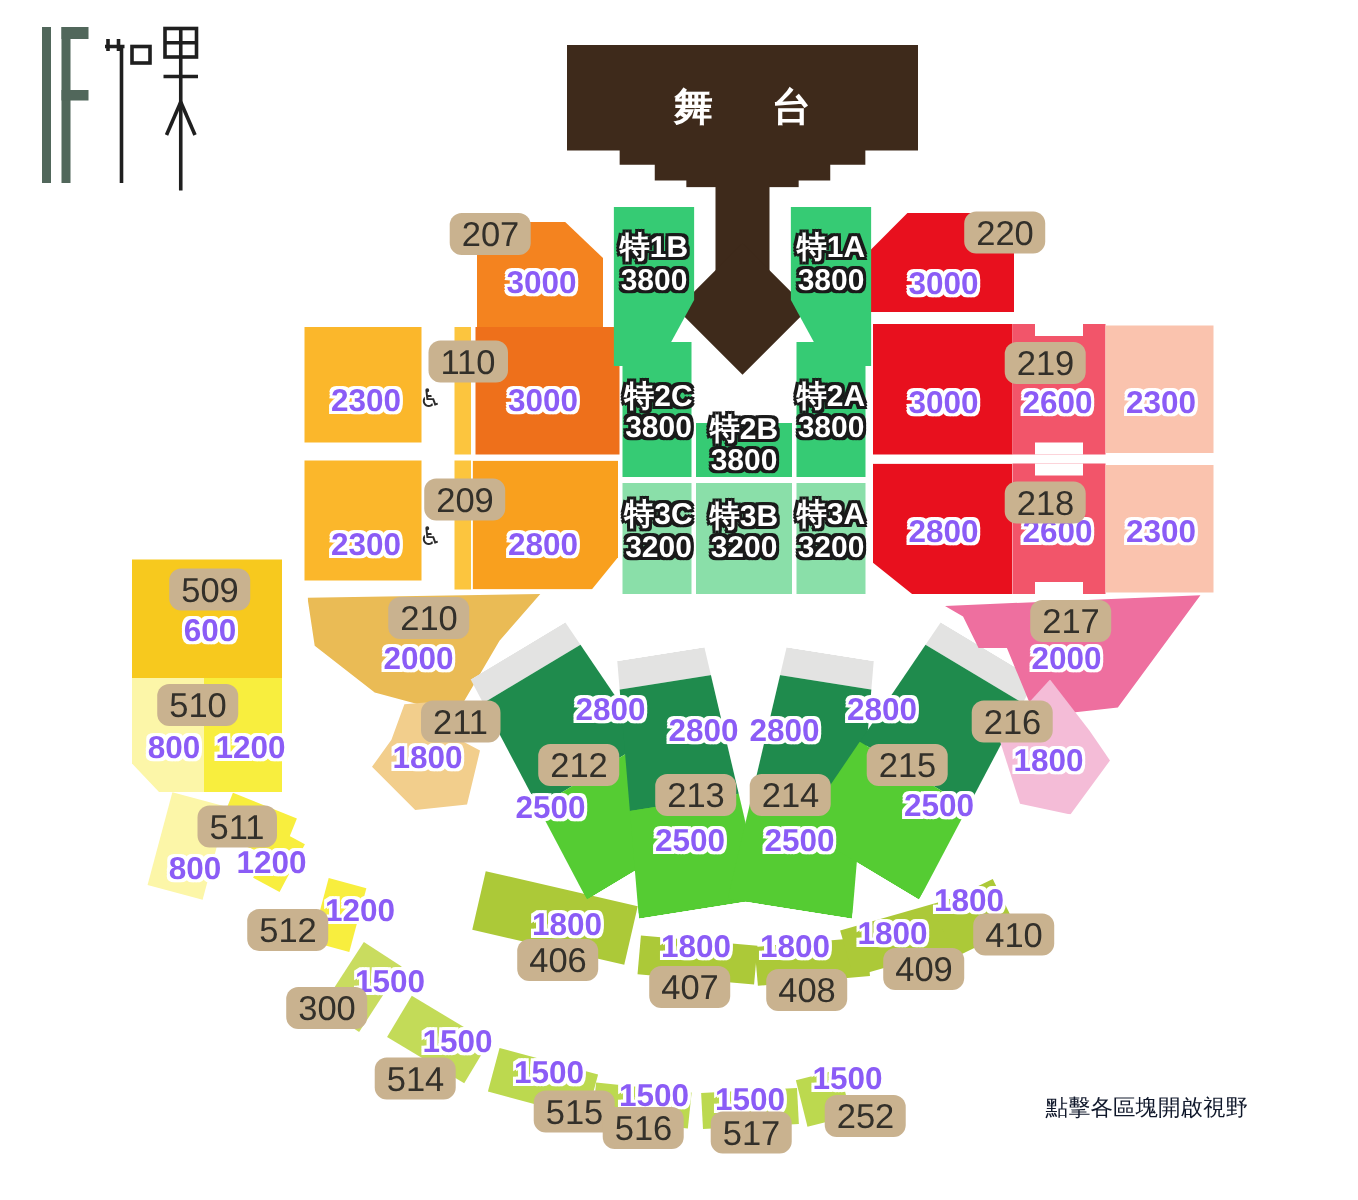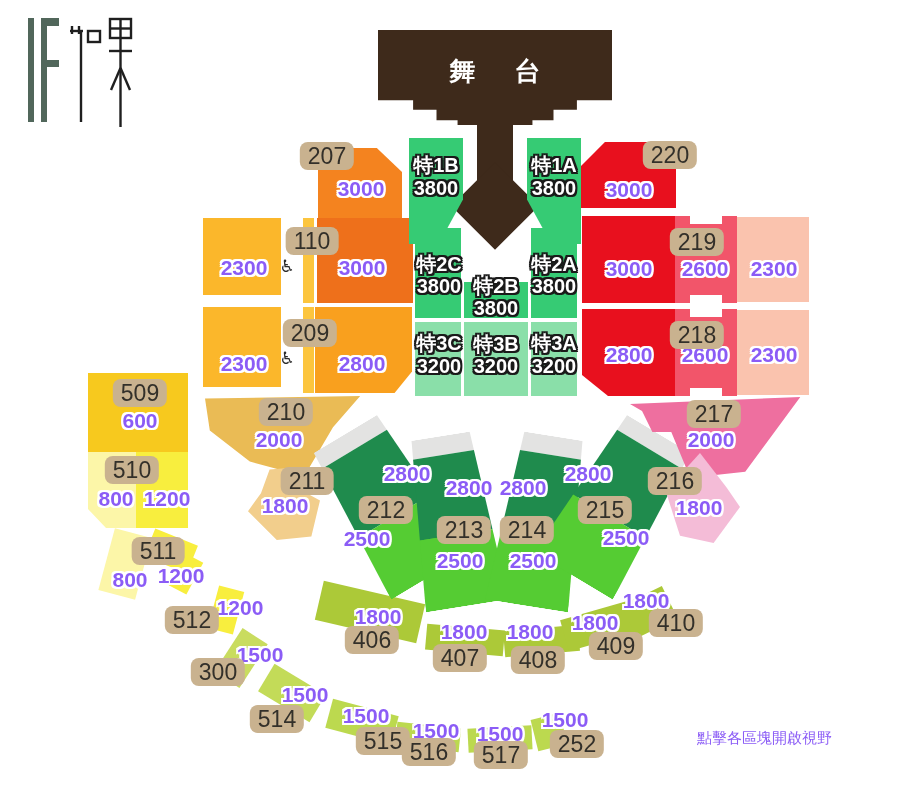--- a/index.html
+++ b/index.html
@@ -15,21 +15,21 @@
   .wc{position:absolute;transform:translate(-50%,-50%);font-size:17px;color:#2b2b2b;}
   .fan{overflow:hidden;}
   .fan .cap{height:11%;background:#E3E3E2;}
   .fan .dark{height:47%;background:#1F8B4D;}
   .fan .bright{height:42%;background:#55CC33;}
   .fanwide{clip-path:polygon(10% 0,90% 0,100% 100%,0 100%);}
   .fannarrow{clip-path:polygon(15% 0,85% 0,100% 100%,0 100%);}
   .notch{position:absolute;left:24%;width:52%;height:8px;background:#fff;}
   .stage-label{position:absolute;left:0;right:0;top:24px;text-align:center;color:#fff;
     font-weight:700;font-size:26px;letter-spacing:16px;padding-left:16px;}
-  .caption{position:absolute;left:697px;top:729px;font-size:15px;color:#8b5cf6;white-space:nowrap;}
+  .caption{position:absolute;left:697px;top:729px;font-size:15px;color:#0f172a;white-space:nowrap;}
 </style>
 </head>
 <body>
 
 <div id="seatmap">
 
   <svg style="position:absolute;left:25px;top:8px" width="115" height="122" viewBox="0 0 115 122">
     <g>
       <rect x="3" y="10" width="6" height="104" fill="#51675B"></rect>
       <rect x="16" y="10" width="6" height="104" fill="#51675B"></rect>

